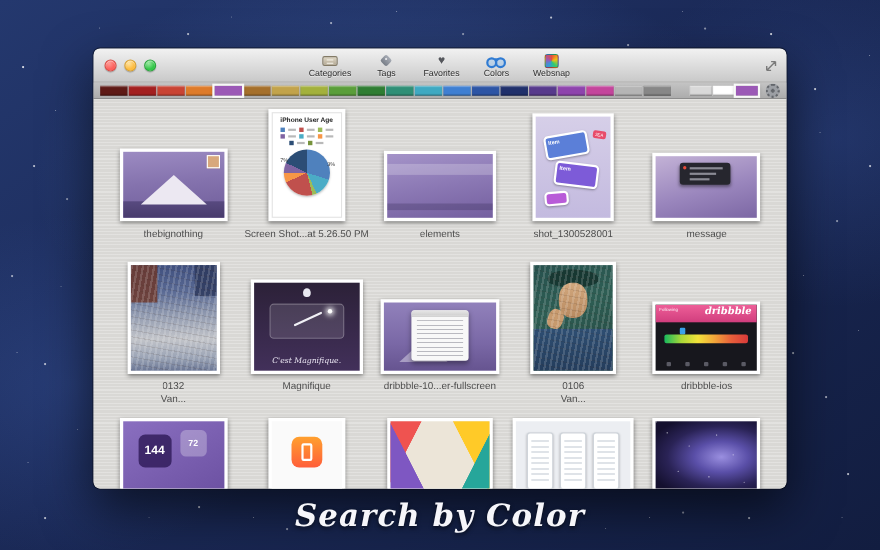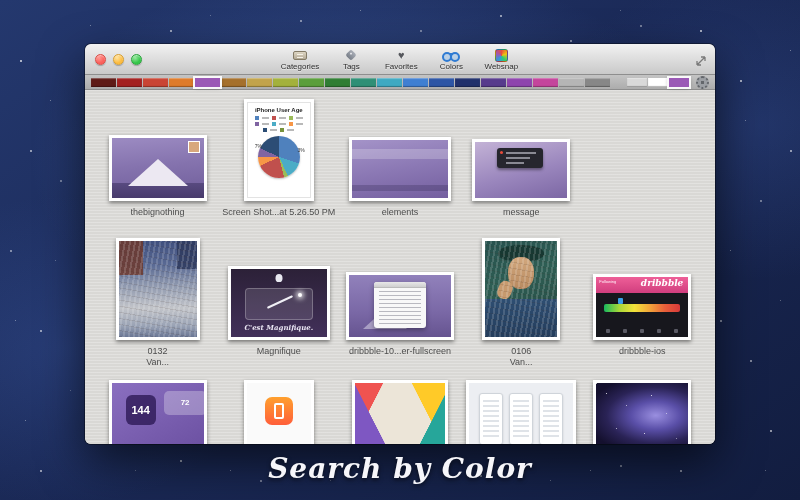--- a/index.html
+++ b/index.html
@@ -121,21 +121,21 @@
   .popup .l1,.popup .l2,.popup .l3{position:absolute;left:9px;height:2px;background:#8a8a94;}
   .popup .l1{top:4px;width:30px;} .popup .l2{top:9px;width:24px;} .popup .l3{top:14px;width:18px;}
 
   
   .a21{width:78px;height:96px;background:linear-gradient(180deg,#3f4f7e 0%,#5a6a94 25%,#8c96ad 45%,#c2c4c9 70%,#9aa3b5 88%,#6a7694 100%);}
   .a21::after,.a24::after{content:"";position:absolute;inset:0;
     background:repeating-linear-gradient(100deg,rgba(255,255,255,.15) 0 2px,transparent 2px 5px),
                repeating-linear-gradient(10deg,rgba(60,40,30,.12) 0 1px,transparent 1px 6px);}
   .a21 .bldg{position:absolute;top:0;left:0;width:24px;height:34px;background:#6e3a2e;opacity:.85;}
   .a21 .bldg2{position:absolute;top:0;right:0;width:20px;height:28px;background:#2e3a5e;opacity:.85;}
-  .a22{width:96px;height:68px;background:linear-gradient(#2c2138,#42305a);font-weight:bold;}
+  .a22{width:96px;height:80px;background:linear-gradient(#2c2138,#42305a);}
   .a22 .apple{position:absolute;top:5px;left:50%;transform:translateX(-50%);width:7px;height:8px;
     background:#e9e9f1;border-radius:50% 50% 45% 45%;}
   .a22 .panel{position:absolute;top:19px;left:14px;right:14px;height:30px;background:rgba(255,255,255,.12);
     border:1px solid rgba(255,255,255,.25);border-radius:4px;}
   .a22 .wand{position:absolute;top:12px;left:20px;width:28px;height:2px;background:#f0f0f5;
     transform:rotate(-25deg);border-radius:1px;}
   .a22 .spark{position:absolute;top:4px;left:52px;width:4px;height:4px;background:#fff;border-radius:50%;
     box-shadow:0 0 5px 2px rgba(255,255,255,.8);}
   .mag-text{position:absolute;bottom:5px;width:100%;text-align:center;
     font-family:"DejaVu Serif",serif;font-style:italic;font-size:7px;color:#e9e5f2;}
@@ -162,21 +162,21 @@
   .spectrum{position:absolute;top:27px;left:8px;right:8px;height:8px;border-radius:2px;
     background:linear-gradient(90deg,#18b95e,#a8d838,#f2e23a,#f2a53a,#e85f3a,#d83a3a);}
   .pin{position:absolute;top:21px;left:22px;width:5px;height:6px;background:#3aa0e8;border-radius:1px;}
   .iconsrow{position:absolute;bottom:4px;left:10px;right:10px;display:flex;justify-content:space-between;}
   .iconsrow i{width:4px;height:4px;background:#5a5a64;border-radius:1px;}
 
   
   .a31{width:92px;height:72px;background:linear-gradient(150deg,#8a6fc0 0%,#6a4fa0 100%);}
   .tile-big{position:absolute;top:12px;left:14px;width:30px;height:30px;background:rgba(40,20,80,.75);
     border-radius:6px;color:#fff;font-weight:bold;font-size:11px;line-height:30px;text-align:center;}
-  .tile-sm{position:absolute;top:8px;left:52px;width:43px;height:24px;background:rgba(255,255,255,.28);
+  .tile-sm{position:absolute;top:8px;left:52px;width:24px;height:24px;background:rgba(255,255,255,.28);
     border-radius:5px;color:#fff;font-weight:bold;font-size:8px;line-height:24px;text-align:center;}
   .a32{width:64px;height:72px;background:#fafafa;}
   .phone-app{position:absolute;top:14px;left:50%;transform:translateX(-50%);width:28px;height:28px;
     border-radius:7px;background:linear-gradient(#ffa02e,#ff5e3a);}
   .phone-app::after{content:"";position:absolute;top:6px;left:9px;right:9px;bottom:6px;
     border:2px solid #fff;border-radius:2px;}
   .a33{width:90px;height:72px;background:
     linear-gradient(63deg,#7e57c2 0 28%,transparent 28.5%),
     linear-gradient(-63deg,#26a69a 0 24%,transparent 24.5%),
     linear-gradient(117deg,#ef5350 0 22%,transparent 22.5%),
@@ -329,20 +329,31 @@
           <div class="thumb">
             <div class="art a13">
               <div class="band"></div>
               <div class="band2"></div>
             </div>
           </div>
           <div class="cap">elements</div>
         </div>
         <div class="cell">
           <div class="thumb">
+            <div class="art a14">
+              <div class="card c1">Item</div>
+              <div class="card c2">Item</div>
+              <div class="card c3"></div>
+              <div class="tagbadge">3EA</div>
+            </div>
+          </div>
+          <div class="cap">shot_1300528001</div>
+        </div>
+        <div class="cell">
+          <div class="thumb">
             <div class="art a15">
               <div class="popup">
                 <span class="dot"></span>
                 <span class="l1"></span>
                 <span class="l2"></span>
                 <span class="l3"></span>
               </div>
             </div>
           </div>
           <div class="cap">message</div>

